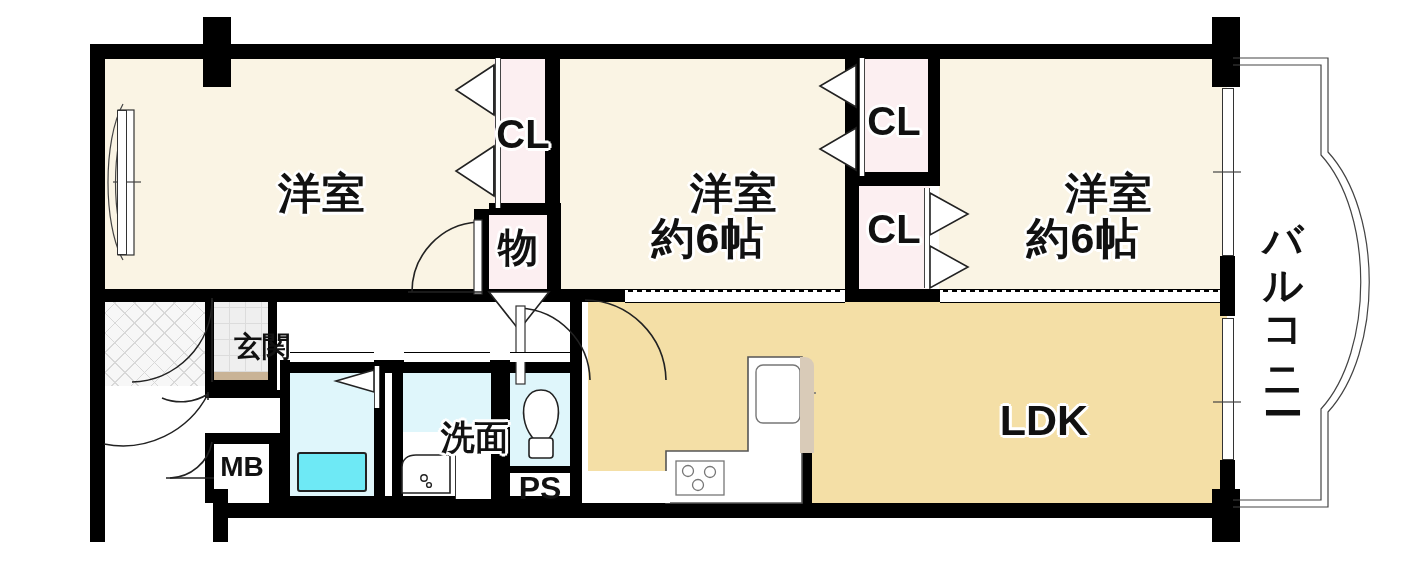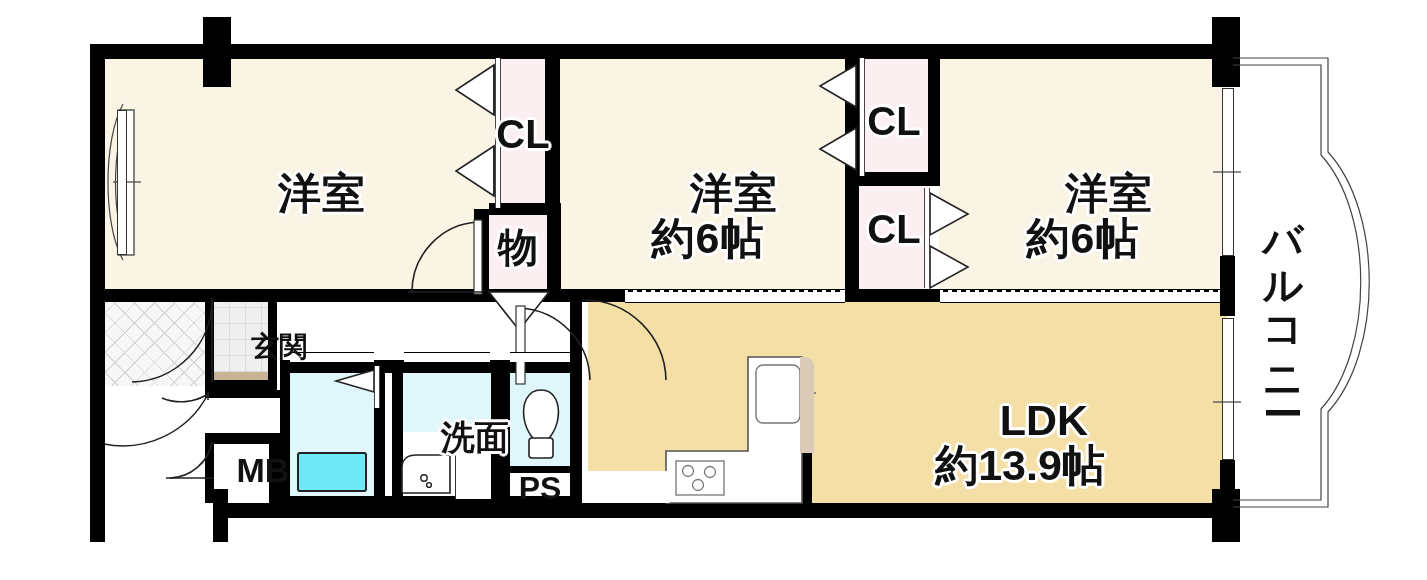--- a/index.html
+++ b/index.html
@@ -39,21 +39,21 @@
       3px 0 0 #fff,-3px 0 0 #fff,0 3px 0 #fff,0 -3px 0 #fff;
     pointer-events:none;
   }
   .lbl.nosh{text-shadow:none;}
   .l-room{font-size:43px;letter-spacing:1px;}
   .l-ldk{font-size:43px;}
   .l-cl{font-size:40px;font-weight:700;}
   .l-mono{font-size:40px;}
   .l-sm{font-size:34px;}
   .l-ps{font-size:32px;font-weight:700;}
-  .l-mb{font-size:34px;font-weight:700;margin-left:21px;}
+  .l-mb{font-size:28px;font-weight:700;}
   .l-genkan{font-size:28px;line-height:1.0;}
   .vert{writing-mode:vertical-rl;text-orientation:upright;font-size:40px;font-weight:700;letter-spacing:4px;}
   svg{position:absolute;overflow:visible;}
   .stroke{fill:none;stroke:#222;stroke-width:1.6;}
   .stroke-t{fill:none;stroke:#444;stroke-width:1.2;}
   .fillwhite{fill:#ffffff;stroke:#222;stroke-width:1.6;}
 </style>
 </head>
 <body>
 
@@ -274,33 +274,33 @@
 
   <div class="lbl l-room" style="left:608px;top:125px;width:200px;">
     <span>洋室</span><br><span>約6帖</span>
   </div>
 
   <div class="lbl l-room" style="left:983px;top:125px;width:200px;">
     <span>洋室</span><br><span>約6帖</span>
   </div>
 
   <div class="lbl l-ldk" style="left:900px;top:352px;width:240px;">
-    <span>LDK</span><br><span>約13.9帖</span>
+    <span>LDK</span><br>
   </div>
 
   <div class="lbl l-cl" style="left:490px;top:113px;width:66px;">CL</div>
   <div class="lbl l-cl" style="left:858px;top:100px;width:72px;">CL</div>
   <div class="lbl l-cl" style="left:858px;top:208px;width:72px;">CL</div>
   <div class="lbl l-mono" style="left:489px;top:226px;width:58px;">物</div>
 
   <div class="lbl l-sm" style="left:403px;top:383px;width:88px;line-height:1.06;">
     <span>洗面</span>
   </div>
   <div class="lbl l-ps nosh" style="left:508px;top:472px;width:64px;">PS</div>
 
-  <div class="lbl l-genkan nosh" style="left:220px;top:305px;width:54px;">
+  <div class="lbl l-genkan nosh" style="left:203px;top:305px;width:54px;">
     <span>玄関</span>
   </div>
   <div class="lbl l-mb nosh" style="left:212px;top:452px;width:60px;">MB</div>
 
   <div class="lbl vert nosh" style="left:1262px;top:195px;">バルコニー</div>
 
 </div>
 
 </body></html>

